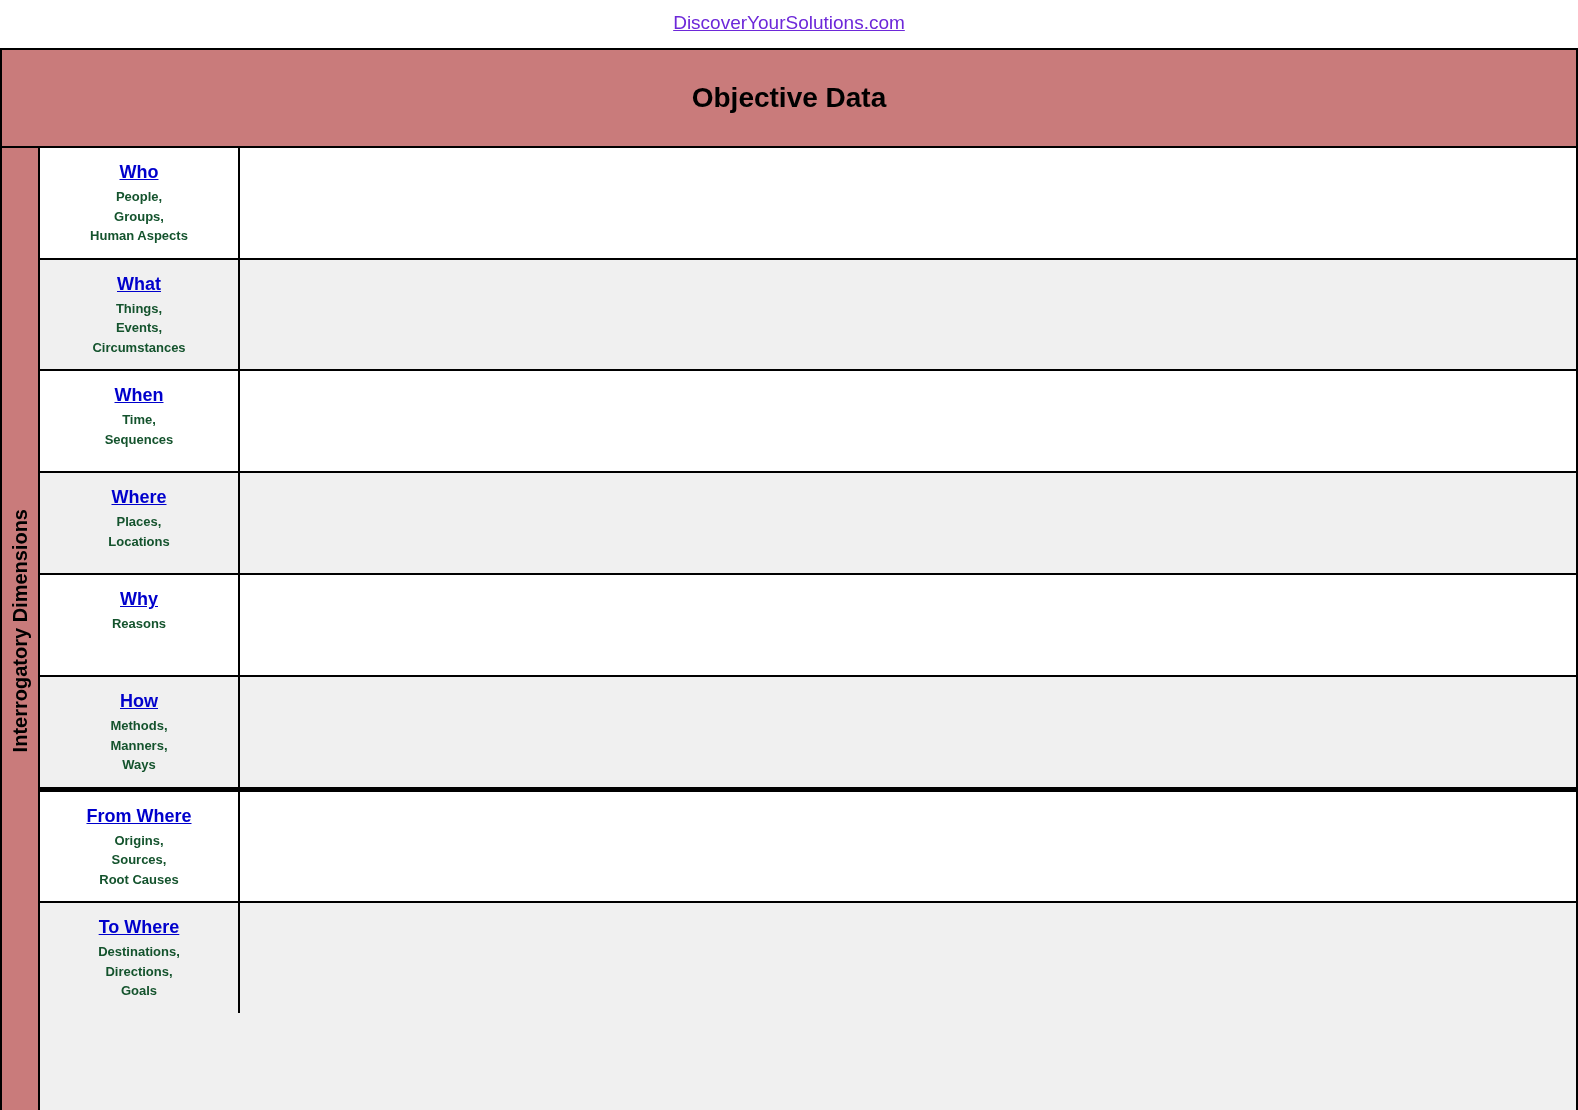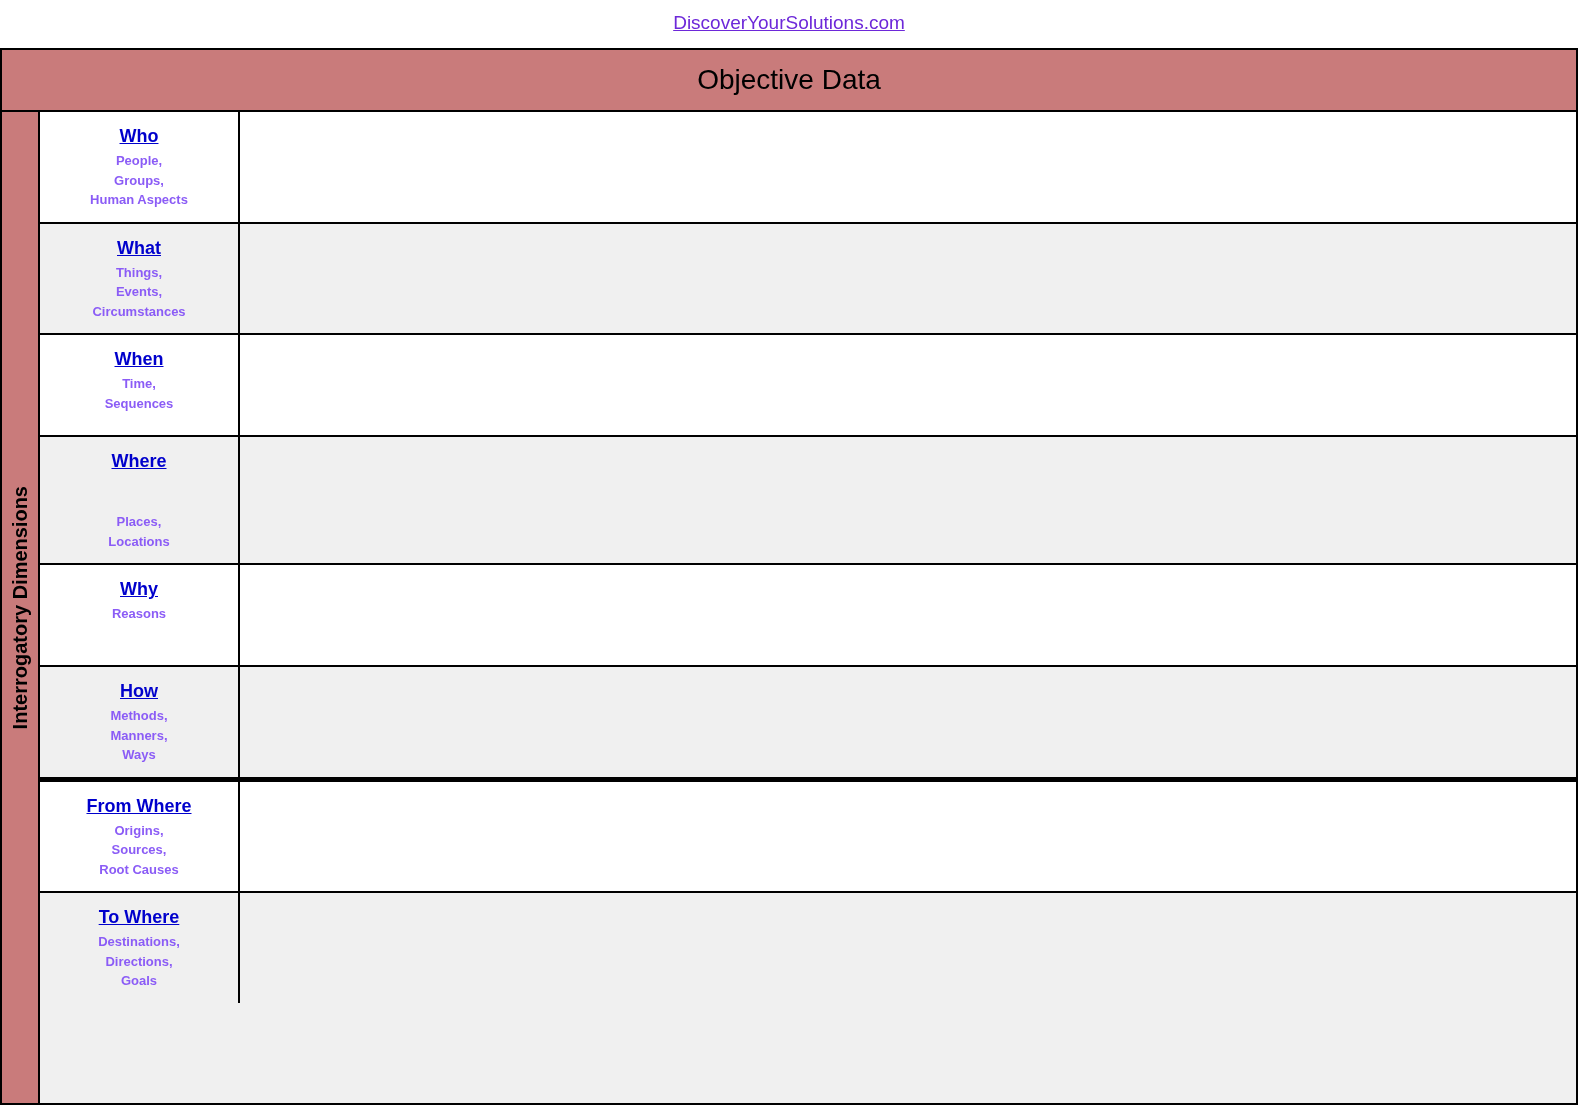--- a/index.html
+++ b/index.html
@@ -36,22 +36,22 @@
       width: 100%;
       border-collapse: collapse;
       border: 2px solid #000;
       margin-top: 8px;
     }
 
     .objective-header {
       background-color: #c97b7b;
       text-align: center;
       font-size: 28px;
-      font-weight: normal;
-      padding: 14px;
+      font-weight: bold;
+      padding: 32px;
       border-bottom: 2px solid #000;
       margin-top: 38px;
     }
 
     .rotated-label-cell {
       width: 38px;
       background-color: #c97b7b;
       border-right: 2px solid #000;
       position: relative;
       vertical-align: middle;
@@ -120,21 +120,21 @@
       font-size: 18px;
       font-weight: bold;
       display: block;
       margin-bottom: 4px;
     }
 
     .label-subtext {
       font-size: 13px;
       font-weight: bold;
       text-align: center;
-      color: #8b5cf6;
+      color: #14532d;
       line-height: 1.5;
     }
 
     .data-cell {
       flex: 1;
       padding: 10px;
       min-height: 100px;
     }
   </style>
 </head>
@@ -183,21 +183,21 @@
               <div class="label-cell">
                 <a class="label-link" href="#">When</a>
                 <span class="label-subtext" style="white-space: pre-line;">Time,
 Sequences</span>
               </div>
               <div class="data-cell"></div>
             </div>
             <div class="dimension-row light-bg">
               <div class="label-cell">
                 <a class="label-link" href="#">Where</a>
-                <span class="label-subtext" style="white-space: pre-line; margin-top: 36px;">Places,
+                <span class="label-subtext" style="white-space: pre-line;">Places,
 Locations</span>
               </div>
               <div class="data-cell"></div>
             </div>
             <div class="dimension-row white-bg">
               <div class="label-cell">
                 <a class="label-link" href="#">Why</a>
                 <span class="label-subtext" style="white-space: pre-line;">Reasons</span>
               </div>
               <div class="data-cell"></div>

